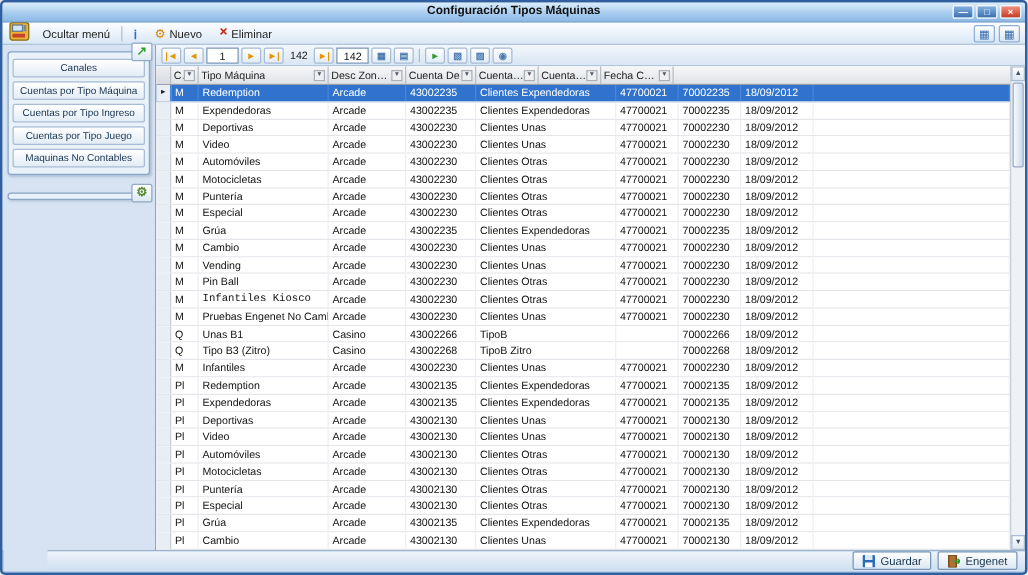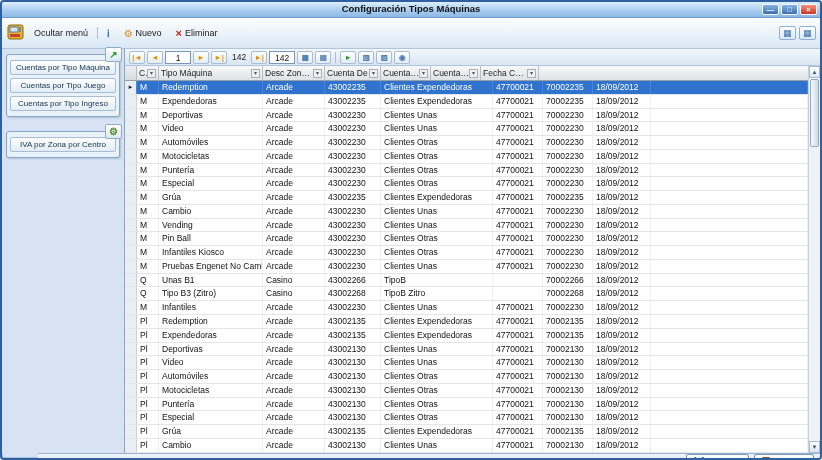--- a/index.html
+++ b/index.html
@@ -13,21 +13,21 @@
     position:relative; border-bottom:1px solid #6f9cc9;text-decoration:underline; }
   .title { position:absolute; left:0; right:0; top:1px; text-align:center;
     font-size:9.5px; font-weight:bold; color:#111; }
   .winbtns { position:absolute; right:3px; top:2px; display:flex; gap:2px; }
   .winbtn { width:17px; height:11px; border-radius:2px; border:1px solid #f4f8fc;
     font-size:7.5px; line-height:9px; text-align:center; color:#fff; font-weight:bold; }
   .winbtn.min,.winbtn.max { background:linear-gradient(#85b4e2,#3a6fae); }
   .winbtn.close { background:linear-gradient(#f2917e,#c23a22); }
 
   
-  .toolbar { height:31px; background:linear-gradient(#fdfeff,#d9e7f5);
+  .toolbar { height:18px; background:linear-gradient(#fdfeff,#d9e7f5);
     border-bottom:1px solid #b0c4da; display:flex; align-items:center; gap:4px; padding:0 4px; }
   .appicon { width:19px; height:17px; margin-top:-2px; }
   .tbtn { display:flex; align-items:center; gap:3px; font-size:9px; color:#1c1c1c;
     padding:1px 5px; border-radius:2px; cursor:default; white-space:nowrap; }
   .i-info { color:#2a6fd0; font-weight:bold; font-size:10px; }
   .i-gear { color:#d88a10; font-size:10px; }
   .i-del  { color:#cc2210; font-weight:bold; font-size:11px; line-height:9px; }
   .tsep { width:1px; height:12px; background:#b0c0d0; }
   .tright { margin-left:auto; display:flex; gap:3px; }
   .ticon { width:17px; height:14px; border:1px solid #8fb0d4; border-radius:2px;
@@ -143,27 +143,28 @@
     <div class="tright">
       <div class="ticon">▦</div>
       <div class="ticon">▦</div>
     </div>
   </div>
 
   <div class="body">
     <div class="sidebar">
         <div class="group">
           <div class="group-badge badge-export">↗</div>
+          <div class="side-item">Canales</div>
           <div class="side-item">Cuentas por Tipo Máquina</div>
+          <div class="side-item">Cuentas por Tipo Ingreso</div>
           <div class="side-item">Cuentas por Tipo Juego</div>
-          <div class="side-item">Cuentas por Tipo Ingreso</div>
+          <div class="side-item">Maquinas No Contables</div>
         </div>
         <div class="group">
           <div class="group-badge badge-config">⚙</div>
-          <div class="side-item">IVA por Zona por Centro</div>
         </div>
       </div>
     <div class="main">
       <div class="navbar">
           <div class="nav-btn" style="color: rgb(230, 149, 0);">|◄</div>
           <div class="nav-btn" style="color: rgb(230, 149, 0);">◄</div>
           <div class="nav-input">1</div>
           <div class="nav-btn" style="color: rgb(230, 149, 0);">►</div>
           <div class="nav-btn" style="color: rgb(230, 149, 0);">►|</div>
           <div class="nav-label">142</div>
@@ -351,21 +352,21 @@
                 <div class="cell" style="width: 56px;">43002230</div>
                 <div class="cell" style="width: 112px;">Clientes Otras</div>
                 <div class="cell" style="width: 50px;">47700021</div>
                 <div class="cell" style="width: 50px;">70002230</div>
                 <div class="cell" style="width: 58px;">18/09/2012</div>
                 <div class="cell" style="width: 157px;"></div>
               </div>
               <div class="row">
                 <div class="cell ind" style="width: 12px;"></div>
                 <div class="cell" style="width: 22px;">M</div>
-                <div class="cell" style="width: 104px;">Infantiles Kiosco</div>
+                <div class="cell" style="width: 104px; font-family: Liberation Mono, monospace;">Infantiles Kiosco</div>
                 <div class="cell" style="width: 62px;">Arcade</div>
                 <div class="cell" style="width: 56px;">43002230</div>
                 <div class="cell" style="width: 112px;">Clientes Otras</div>
                 <div class="cell" style="width: 50px;">47700021</div>
                 <div class="cell" style="width: 50px;">70002230</div>
                 <div class="cell" style="width: 58px;">18/09/2012</div>
                 <div class="cell" style="width: 157px;"></div>
               </div>
               <div class="row">
                 <div class="cell ind" style="width: 12px;"></div>
@@ -558,17 +559,17 @@
       </span>
       <span>Guardar</span>
     </div>
     <div class="sbtn">
       <span class="sicon">
         <svg width="10" height="10" viewBox="0 0 10 10">
           <rect x="1" y="0" width="6" height="10" fill="#b07030" stroke="#6a4010"></rect>
           <path d="M5 5 L10 5 M8 3 L10 5 L8 7" stroke="#2e9e2e" stroke-width="1.4" fill="none"></path>
         </svg>
       </span>
-      <span>Ingreso</span>
+      <span>Engenet</span>
     </div>
   </div>
 
 </div>
 
 </body></html>

